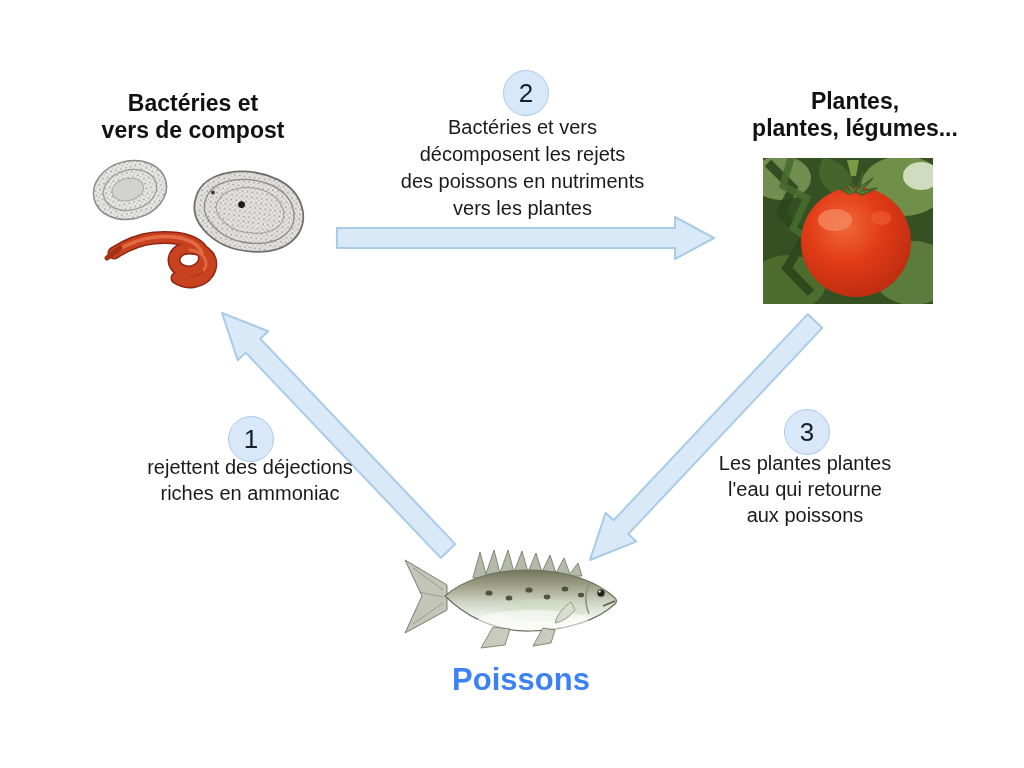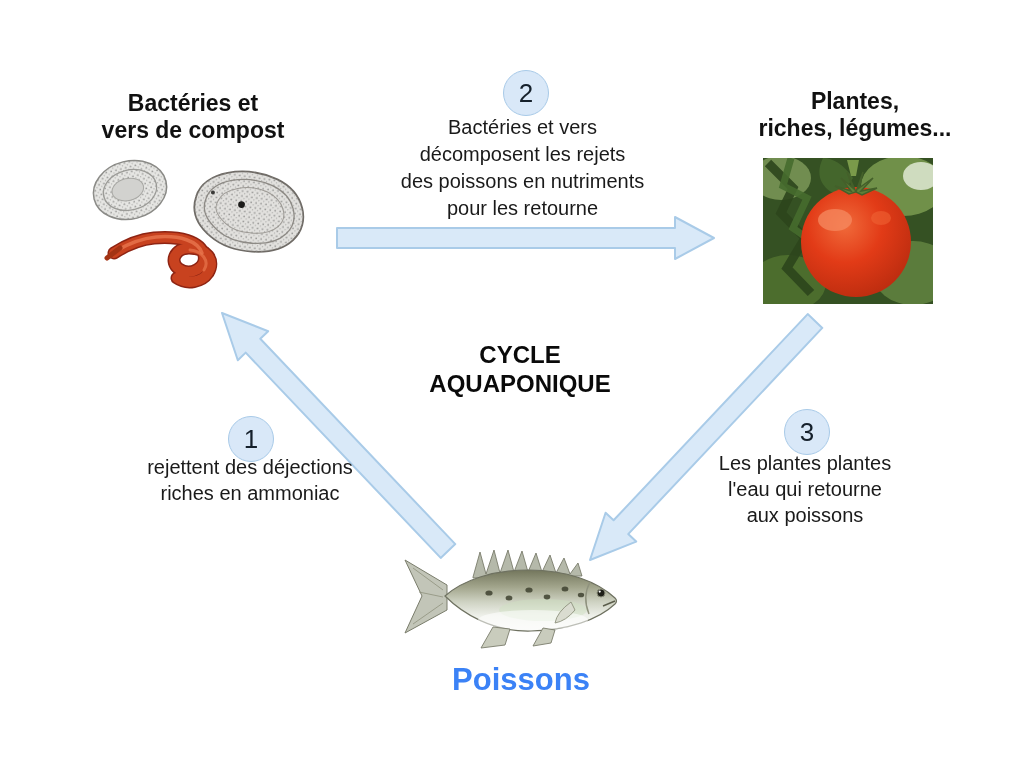--- a/index.html
+++ b/index.html
@@ -68,26 +68,26 @@
     </g>
   </svg>
 
   <div class="abs badge" style="left:503px;top:70px;">
     <span>2</span>
   </div>
   <div class="abs step-text step2-text" style="left:355px;top:114px;width:335px;">
     <div>Bactéries et vers</div>
     <div>décomposent les rejets</div>
     <div>des poissons en nutriments</div>
-    <div>pour les retourne</div>
+    <div>vers les plantes</div>
   </div>
 
   <div class="abs node-label" style="left:725px;top:88px;width:260px;">
     <div>Plantes,</div>
-    <div>riches, légumes...</div>
+    <div>plantes, légumes...</div>
   </div>
 
   <svg class="abs" style="left:763px;top:158px;" width="170" height="146" viewBox="0 0 170 146">
     <defs>
       <radialGradient id="tom" cx="0.4" cy="0.35" r="0.75">
         <stop offset="0" stop-color="#f06a3a"></stop>
         <stop offset="0.45" stop-color="#e23b17"></stop>
         <stop offset="1" stop-color="#b62a0e"></stop>
       </radialGradient>
     </defs>
@@ -100,24 +100,20 @@
     <path d="M5,5 L30,30 L18,55 L42,80 L24,110 L48,135" fill="none" stroke="#2c451c" stroke-width="9" opacity="0.9"></path>
     <path d="M28,0 L20,28 L44,40 L30,70 L55,88" fill="none" stroke="#466b2d" stroke-width="7" opacity="0.9"></path>
     <path d="M60,0 C50,20 62,34 78,38 L90,20 C80,6 70,0 60,0 Z" fill="#46682e" opacity="0.9"></path>
     <circle cx="93" cy="84" r="55" fill="url(#tom)"></circle>
     <ellipse cx="72" cy="62" rx="17" ry="11" fill="#f58a60" opacity="0.75"></ellipse>
     <ellipse cx="118" cy="60" rx="10" ry="7" fill="#ee6233" opacity="0.6"></ellipse>
     <path d="M93,34 L84,14 L90,30 L78,20 L88,33 L72,28 L86,36 L93,34 L100,14 L96,30 L110,20 L98,33 L114,30 L99,37 Z" fill="#5f7f38" stroke="#44602a" stroke-width="1.5"></path>
     <path d="M88,18 L84,2 L96,2 L93,18 Z" fill="#7a9a4a"></path>
   </svg>
 
-  <div class="abs main-title" style="left:390px;top:340px;width:260px;">
-    <div>CYCLE</div>
-    <div>AQUAPONIQUE</div>
-  </div>
 
   <div class="abs badge" style="left:228px;top:416px;">
     <span>1</span>
   </div>
   <div class="abs step-text" style="left:110px;top:454px;width:280px;">
     <div>rejettent des déjections</div>
     <div>riches en ammoniac</div>
   </div>
 
   <div class="abs badge" style="left:784px;top:409px;">

